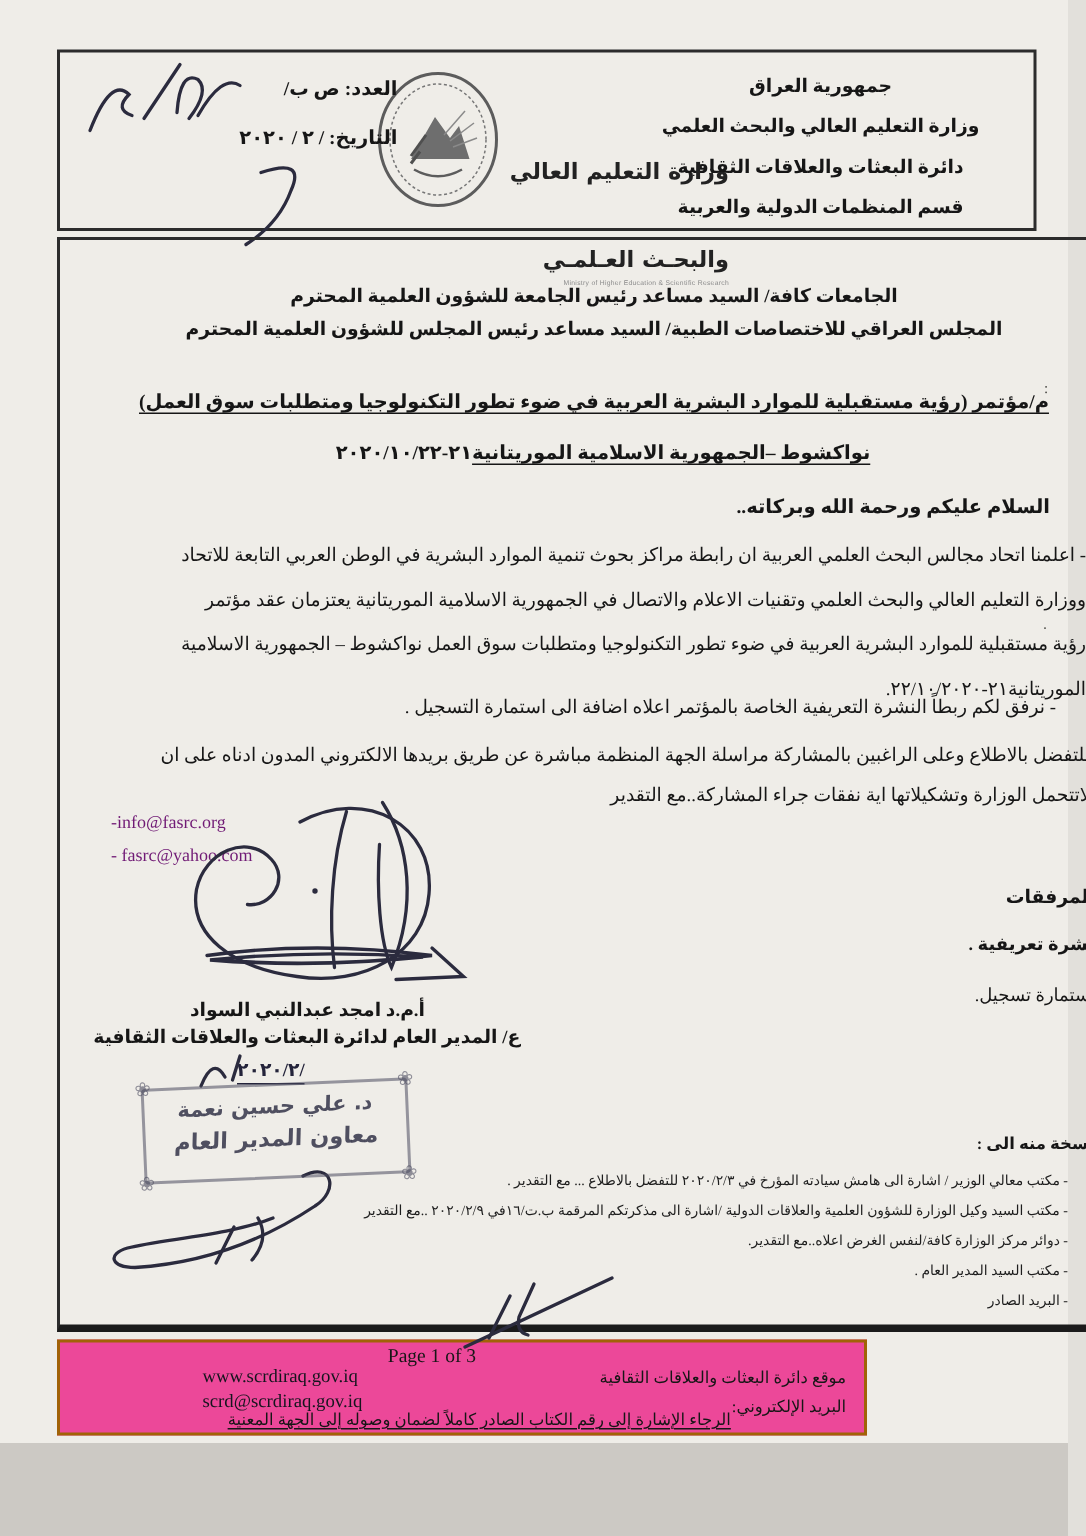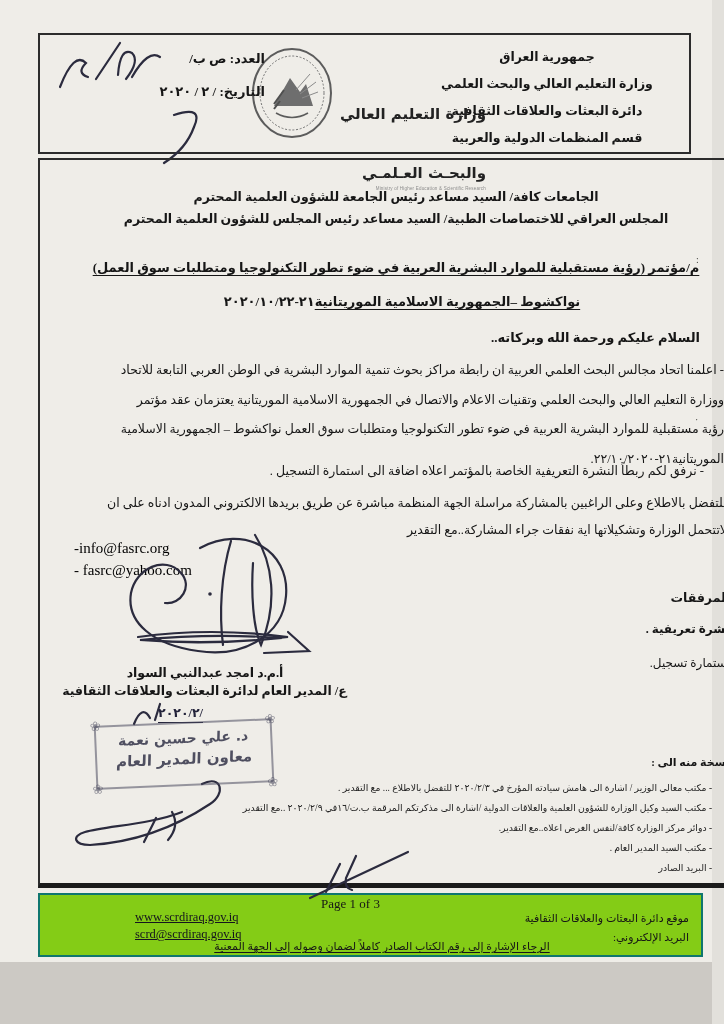--- a/index.html
+++ b/index.html
@@ -36,21 +36,21 @@
   .addressees { left:0; right:0; top:26px; }
   .addressee { text-align:center; font-weight:bold; font-size:12.5px; line-height:22px; white-space:nowrap; }
   .subject { left:0; right:0; top:100px; text-align:center; font-weight:bold; font-size:13px; text-decoration:underline; text-underline-offset:3px; }
   .venue { left:0; right:0; top:134px; text-align:center; font-weight:bold; font-size:13px; text-decoration:underline; text-underline-offset:3px;padding-left:12px; }
   .greeting { right:52px; top:170px; font-weight:bold; font-size:13px; }
   .para1 { right:28px; top:196px; width:605px; text-align:right; font-size:12.5px; line-height:29.5px; }
   .para1::before { content:"- "; }
   .para2 { right:48px; top:303px; width:585px; text-align:right; font-size:12.5px; }
   .para2::before { content:"- "; }
   .para3 { right:25px; top:330px; width:628px; text-align:right; font-size:12.5px; line-height:27px; }
-  .emails { left:34px; top:377px; direction:ltr; text-align:left; font-size:15px; color:#000000; }
+  .emails { left:34px; top:377px; direction:ltr; text-align:left; font-size:12px; color:#701a75; }
   .emails .email-line { line-height:22px; white-space:nowrap; }
   .sig-svg { left:62px; top:372px; z-index:2; }
   .sig-name  { left:50px; top:505px; width:230px; text-align:center; font-weight:bold; font-size:12.5px; white-space:nowrap; }
   .sig-title { left:12px; top:523px; width:305px; text-align:center; font-weight:bold; font-size:12.5px; white-space:nowrap; }
   .sig-date { left:118px; top:545px; font-weight:bold; font-size:12.5px; color:#23233a;
               border-bottom:1.5px solid #23233a; padding-bottom:1px; }
   .stamp { left:55px; top:562px; width:178px; height:64px; transform:rotate(-2.5deg);
            border:2px solid rgba(75,75,95,.55); border-radius:3px; z-index:3; }
   .stamp-line { text-align:center; font-weight:bold; color:rgba(50,50,72,.85);
                 font-family:"DejaVu Sans","Liberation Sans",sans-serif; transform:skewX(-4deg); }
@@ -63,26 +63,26 @@
   .att-heading { font-size:12.5px; font-weight:bold; }
   .att-item1 { margin-top:16px; font-size:12px;font-weight:bold; }
   .att-item2 { margin-top:19px; font-size:12px; }
   .cc-heading { right:22px; top:596px; font-size:11px; font-weight:bold; }
   .cc-list { right:40px; top:618px; text-align:right; }
   .cc-item { font-size:9.3px; line-height:20px; white-space:nowrap; color:#1d1d1d; }
   .cc-item::before { content:"-  "; }
   .swirl-svg { left:20px; top:612px; }
 
   
-  .footer-box { left:38px; top:893px; width:665px; height:64px; border:2px solid #0f766e; background:#84cc16; }
+  .footer-box { left:38px; top:893px; width:540px; height:64px; border:2px solid #a16207; background:#ec4899; }
   .page-label { left:0; right:40px; top:1px; text-align:center; font-size:13px; font-family:"Liberation Serif",serif; }
   .site-label  { right:12px; top:17px; font-size:11px; white-space:nowrap; }
   .email-label { right:12px; top:36px; font-size:11px; white-space:nowrap; }
   .website, .email-addr { left:95px; direction:ltr; text-align:left; font-size:12.5px;
-       font-family:"Liberation Serif",serif; text-decoration:underline; color:#15151e; white-space:nowrap; }
+       font-family:"Liberation Serif",serif; color:#15151e; white-space:nowrap; }
   .website { top:15px; } .email-addr { top:32px; }
   .footer-note { left:0; right:0; top:45px; text-align:center; font-size:11px; text-decoration:underline; text-underline-offset:2px;padding-left:23px; }
 
   .speck { color:#44443f; font-size:10px; }
   .cross-mark { z-index:6; }
 </style>
 </head>
 <body>
 
 <div class="abs bottom-strip"></div>

